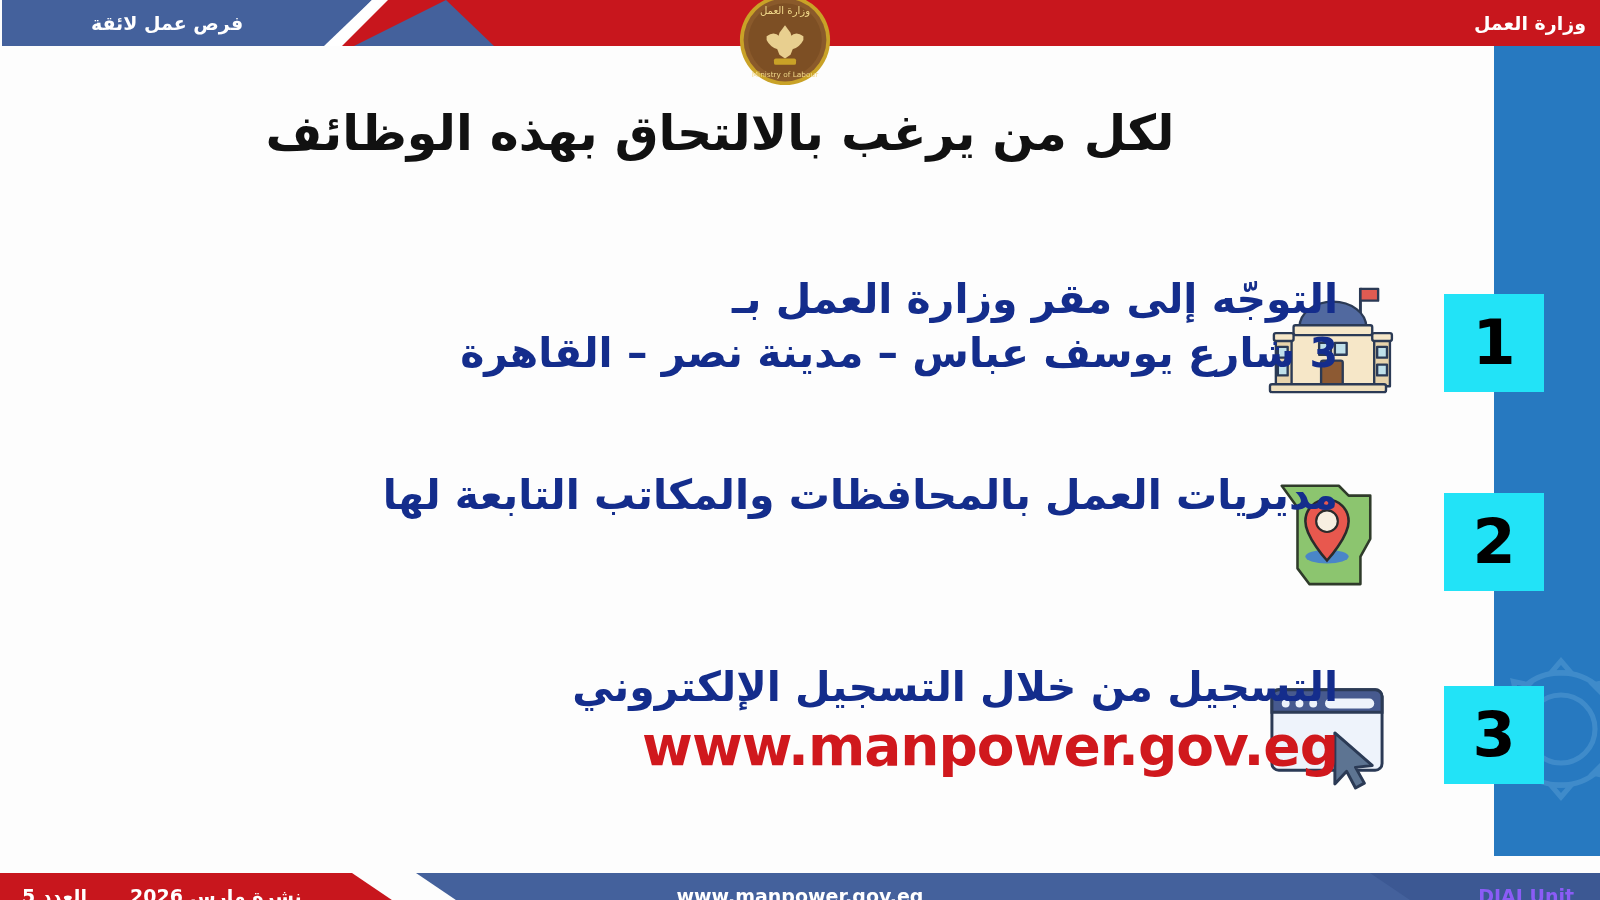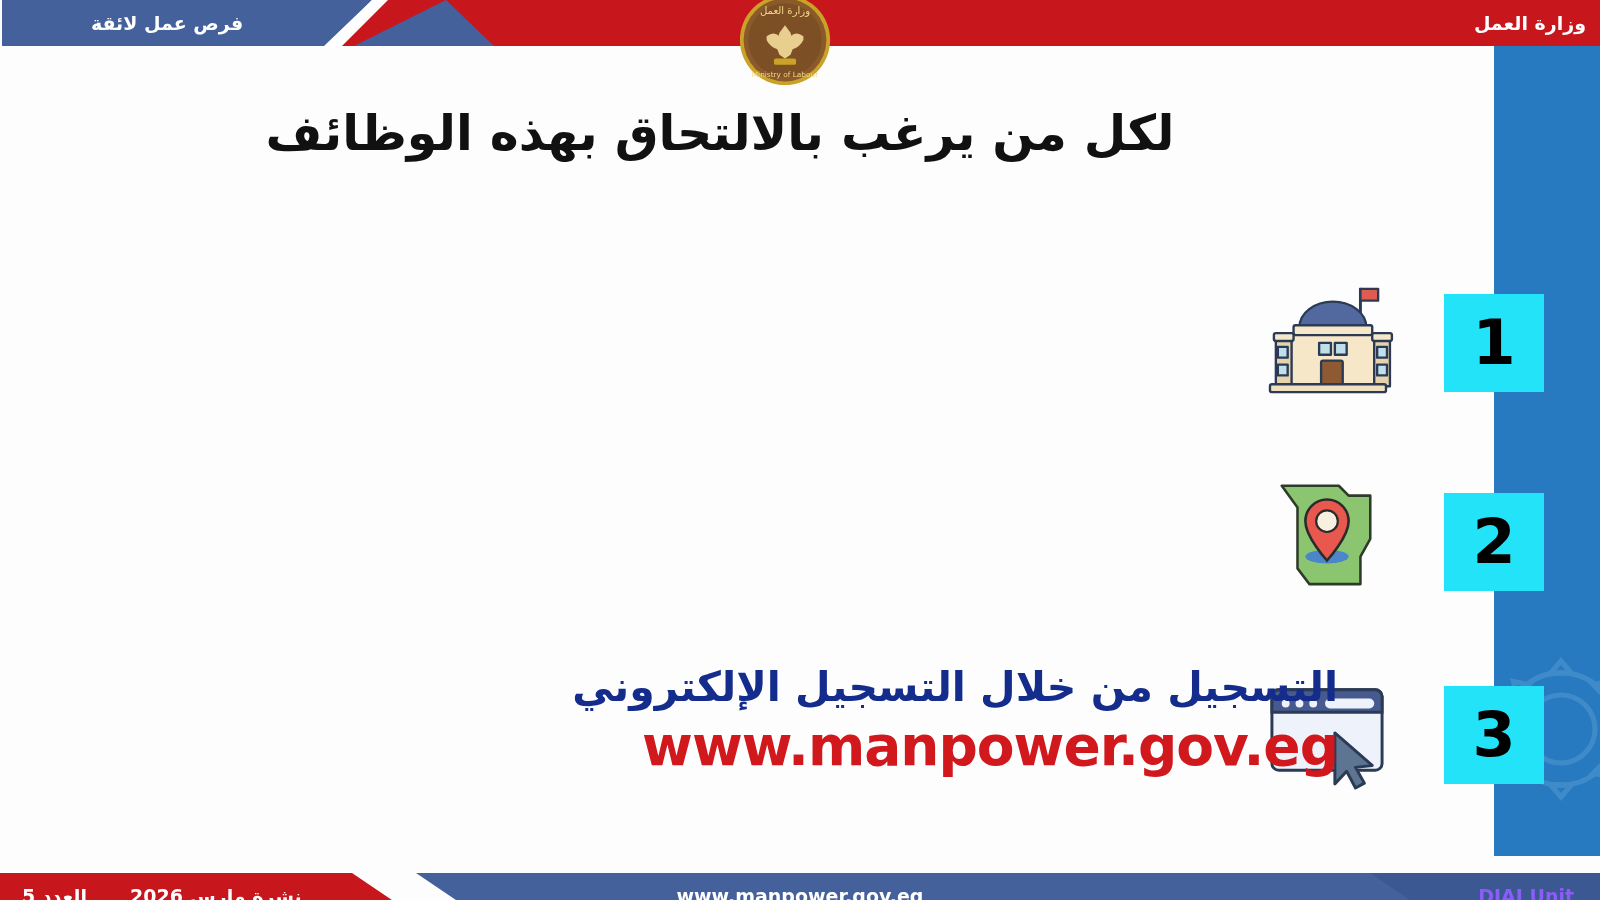--- a/index.html
+++ b/index.html
@@ -168,32 +168,39 @@
         <rect x="62" y="64" width="12" height="12" fill="#bfe0ea"></rect>
         <rect x="78" y="64" width="12" height="12" fill="#bfe0ea"></rect>
         <rect x="20" y="68" width="10" height="11" fill="#bfe0ea"></rect>
         <rect x="20" y="86" width="10" height="11" fill="#bfe0ea"></rect>
         <rect x="121" y="68" width="10" height="11" fill="#bfe0ea"></rect>
         <rect x="121" y="86" width="10" height="11" fill="#bfe0ea"></rect>
         <rect x="12" y="106" width="118" height="8" rx="2" fill="#f0e0bd"></rect>
       </g>
     </svg>
 
+    <div class="rtext">
+      <span class="l1">التوجّه إلى مقر وزارة العمل بـ</span>
+      <span class="l2">3 شارع يوسف عباس – مدينة نصر – القاهرة</span>
+    </div>
   </div>
 
   <div class="row row2">
     <div class="badge badge2">2</div>
 
     <svg class="pic pic2" viewBox="0 0 140 120">
       <path d="M24 14 h58 l10 10 h22 v44 l-10 18 v28 h-52 l-12 -16 v-62 z" fill="#8cc56f" stroke="#2f3b2a" stroke-width="2.6" stroke-linejoin="round"></path>
       <ellipse cx="70" cy="86" rx="22" ry="7" fill="#4a86c8"></ellipse>
       <path d="M70 28 a22 22 0 0 1 22 22 c0 16 -22 40 -22 40 s-22 -24 -22 -40 a22 22 0 0 1 22 -22 z" fill="#e8584e" stroke="#2b2b2b" stroke-width="2.6"></path>
       <circle cx="70" cy="50" r="11" fill="#f7efe0" stroke="#2b2b2b" stroke-width="2.2"></circle>
     </svg>
 
+    <div class="rtext">
+      <span class="l1">مديريات العمل بالمحافظات والمكاتب التابعة لها</span>
+    </div>
   </div>
 
   <div class="row row3">
     <div class="badge badge3">3</div>
 
     <svg class="pic pic3" viewBox="0 0 140 120">
       <rect x="14" y="18" width="112" height="82" rx="7" fill="#eef3fb" stroke="#2b3a55" stroke-width="3"></rect>
       <path d="M14 25 a7 7 0 0 1 7 -7 h98 a7 7 0 0 1 7 7 v16 h-112 z" fill="#475a8f" stroke="#2b3a55" stroke-width="3"></path>
       <circle cx="28" cy="32" r="4" fill="#eef3fb"></circle>
       <circle cx="42" cy="32" r="4" fill="#eef3fb"></circle>

